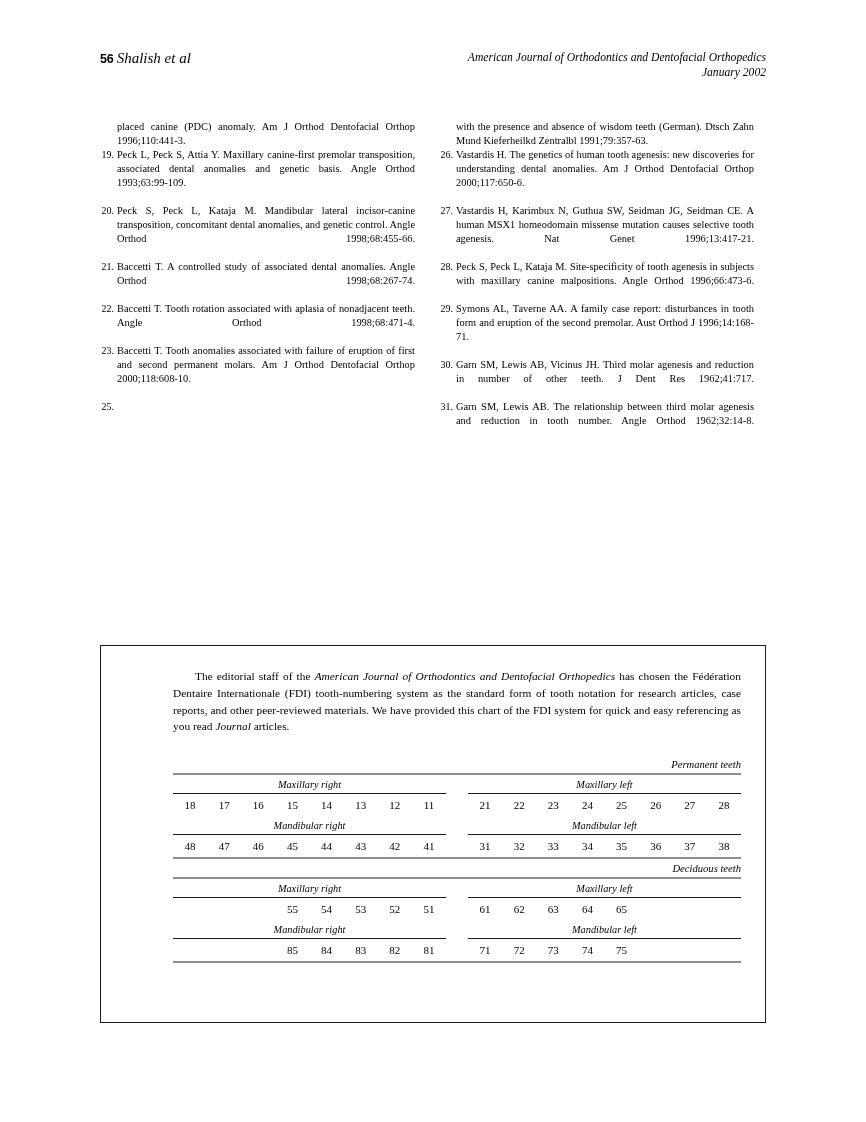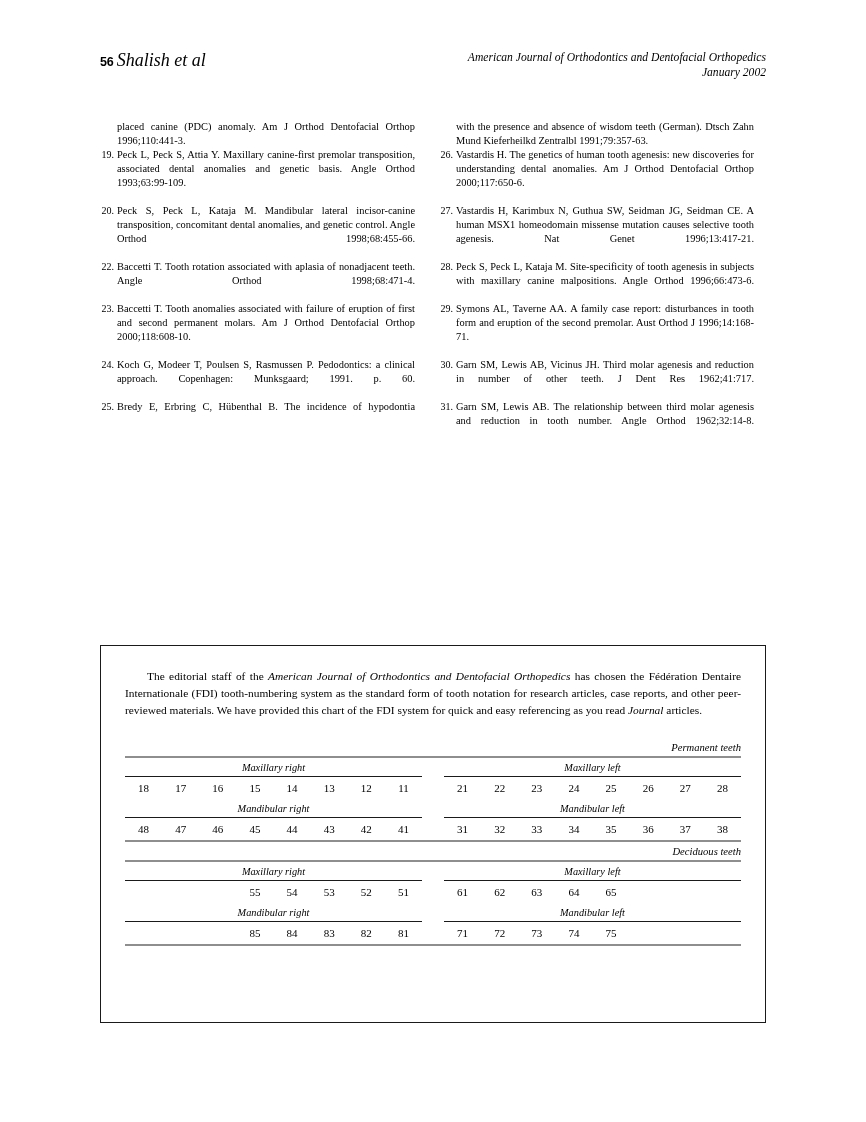--- a/index.html
+++ b/index.html
@@ -31,21 +31,21 @@
     white-space: nowrap;
   }
   .rh-folio {
     font-family: "Liberation Sans", sans-serif;
     font-weight: bold;
     font-size: 12.5px;
     letter-spacing: -0.2px;
   }
   .rh-author {
     font-style: italic;
-    font-size: 18px;
+    font-size: 15px;
   }
   .rh-right {
     text-align: right;
     font-style: italic;
     font-size: 11.6px;
     line-height: 1.32;
   }
 
   
   .refs {
@@ -91,20 +91,21 @@
 
   
   .fdi-box {
     position: absolute;
     left: 100px;
     top: 645px;
     width: 666px;
     height: 378px;
     border: 1.1px solid #1a1a1a;
     box-sizing: border-box;
+    padding-left: 48px;
   }
   .fdi-note {
     margin: 22px 24px 0 24px;
     font-size: 11.4px;
     line-height: 1.47;
     text-align: justify;
     text-justify: inter-word;
     text-indent: 22px;
   }
   .fdi-note i { font-style: italic; }
@@ -175,24 +176,24 @@
     <div>January 2002</div>
   </div>
 </div>
 
 <div class="refs">
   <div class="ref-col">
     <p class="ref-cont">placed canine (PDC) anomaly. Am J Orthod Dentofacial Orthop 1996;110:441-3.</p>
     <div id="left-refs">
         <p class="ref-item"><span class="ref-num">19.</span><span class="ref-body">Peck L, Peck S, Attia Y. Maxillary canine-first premolar transposition, associated dental anomalies and genetic basis. Angle Orthod 1993;63:99-109.</span></p>
         <p class="ref-item"><span class="ref-num">20.</span><span class="ref-body">Peck S, Peck L, Kataja M. Mandibular lateral incisor-canine transposition, concomitant dental anomalies, and genetic control. Angle Orthod 1998;68:455-66.</span></p>
+        <p class="ref-item"><span class="ref-num">21.</span><span class="ref-body">Baccetti T. A controlled study of associated dental anomalies. Angle Orthod 1998;68:267-74.</span></p>
         <p class="ref-item"><span class="ref-num">22.</span><span class="ref-body">Baccetti T. Tooth rotation associated with aplasia of nonadjacent teeth. Angle Orthod 1998;68:471-4.</span></p>
         <p class="ref-item"><span class="ref-num">23.</span><span class="ref-body">Baccetti T. Tooth anomalies associated with failure of eruption of first and second permanent molars. Am J Orthod Dentofacial Orthop 2000;118:608-10.</span></p>
-        <p class="ref-item"><span class="ref-num">24.</span><span class="ref-body">Koch G, Modeer T, Poulsen S, Rasmussen P. Pedodontics: a clinical approach. Copenhagen: Munksgaard; 1991. p. 60.</span></p>
-        <p class="ref-item"><span class="ref-num">25.</span><span class="ref-body">Bredy E, Erbring C, Hübenthal B. The incidence of hypodontia</span></p>
+        <p class="ref-item"><span class="ref-num">25.</span></p>
       </div>
   </div>
   <div class="ref-col">
     <p class="ref-cont">with the presence and absence of wisdom teeth (German). Dtsch Zahn Mund Kieferheilkd Zentralbl 1991;79:357-63.</p>
     <div id="right-refs">
         <p class="ref-item"><span class="ref-num">26.</span><span class="ref-body">Vastardis H. The genetics of human tooth agenesis: new discoveries for understanding dental anomalies. Am J Orthod Dentofacial Orthop 2000;117:650-6.</span></p>
         <p class="ref-item"><span class="ref-num">27.</span><span class="ref-body">Vastardis H, Karimbux N, Guthua SW, Seidman JG, Seidman CE. A human MSX1 homeodomain missense mutation causes selective tooth agenesis. Nat Genet 1996;13:417-21.</span></p>
         <p class="ref-item"><span class="ref-num">28.</span><span class="ref-body">Peck S, Peck L, Kataja M. Site-specificity of tooth agenesis in subjects with maxillary canine malpositions. Angle Orthod 1996;66:473-6.</span></p>
         <p class="ref-item"><span class="ref-num">29.</span><span class="ref-body">Symons AL, Taverne AA. A family case report: disturbances in tooth form and eruption of the second premolar. Aust Orthod J 1996;14:168-71.</span></p>
         <p class="ref-item"><span class="ref-num">30.</span><span class="ref-body">Garn SM, Lewis AB, Vicinus JH. Third molar agenesis and reduction in number of other teeth. J Dent Res 1962;41:717.</span></p>

